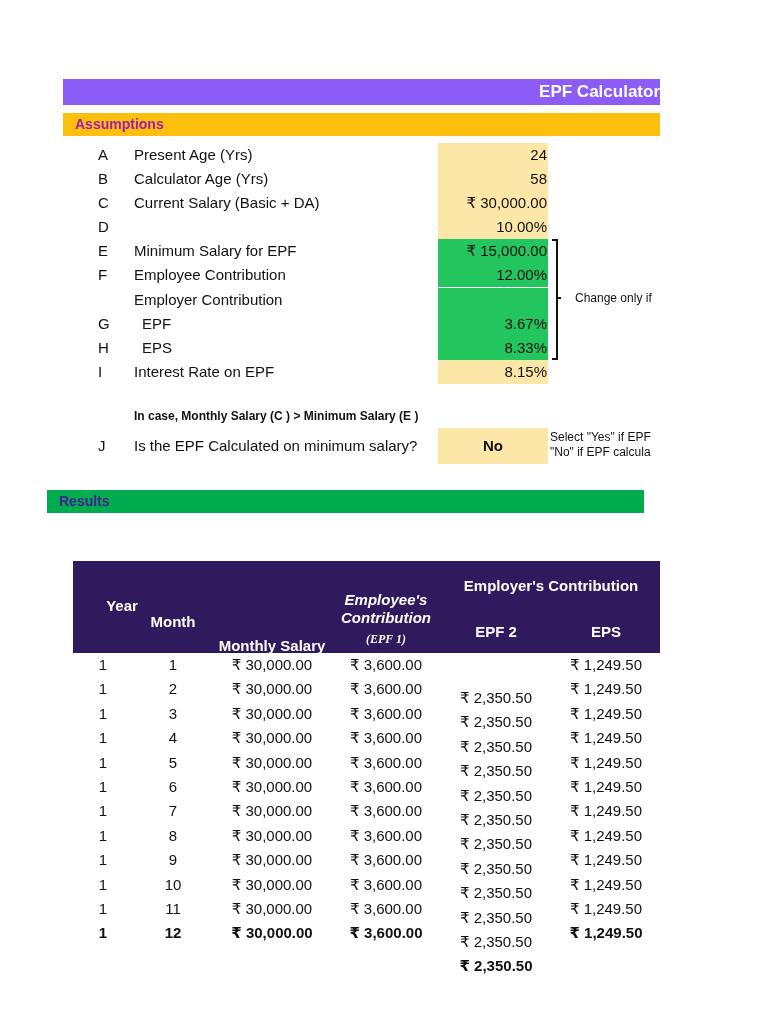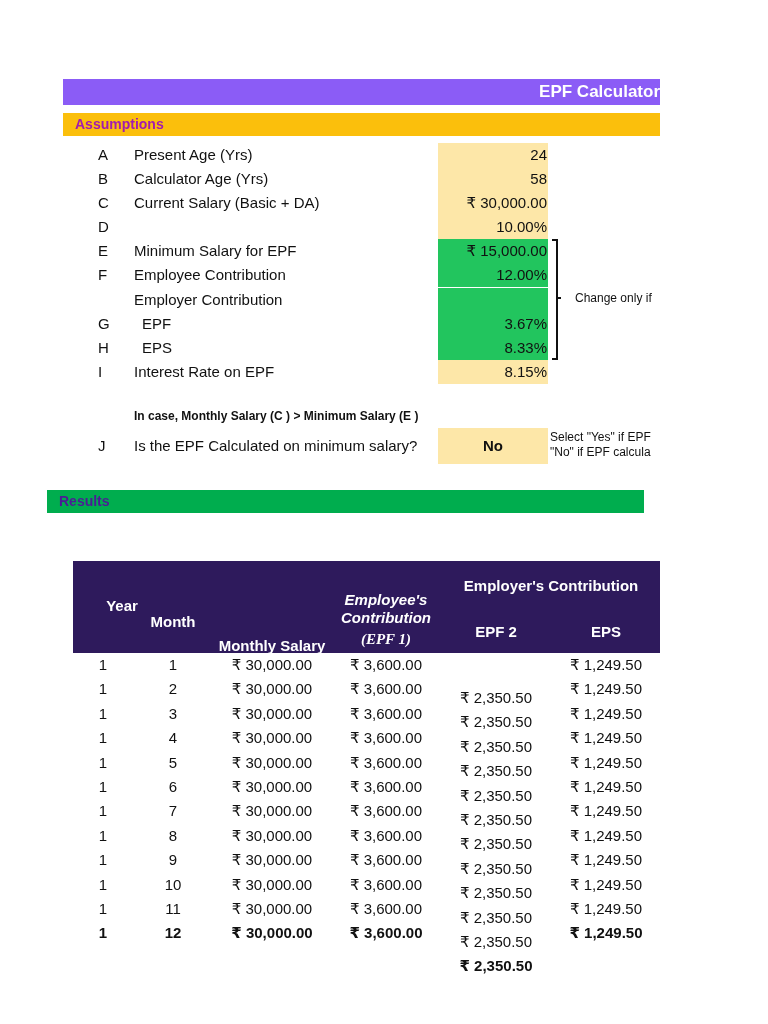--- a/index.html
+++ b/index.html
@@ -36,21 +36,21 @@
   }
   .select-note { left: 550px; top: 430px; width: 110px; overflow: hidden; font-size: 12px; line-height: 15px; white-space: nowrap; }
   .results-bar {
     left: 47px; top: 490px; width: 597px; height: 23px; background: #00ad4e;
     color: #4c1d95; font-weight: bold; font-size: 14px; line-height: 23px; padding-left: 12px; box-sizing: border-box;
   }
   .thead {
     left: 73px; top: 561px; width: 587px; height: 92px; background: #2e1a5c; color: #fff; font-weight: bold; font-size: 15px;
   }
   .th { position: absolute; text-align: center; white-space: nowrap; }
-  .th-serif { font-family: "Liberation Serif", "DejaVu Serif", serif; font-size: 15px; }
+  .th-serif { font-family: "Liberation Serif", "DejaVu Serif", serif; font-size: 12px; }
   .tbody { left: 73px; top: 653px; width: 587px; }
   .tr { position: relative; height: 24.4px; font-size: 15px; line-height: 24px; }
   .tr.bold { font-weight: bold; }
   .td { position: absolute; top: 0; white-space: nowrap; }
   .c-year { left: 0; width: 60px; text-align: center; }
   .c-month { left: 70px; width: 60px; text-align: center; }
   .c-sal { left: 140px; width: 118px; text-align: center; }
   .c-emp { left: 258px; width: 110px; text-align: center; }
   .c-epf2 { left: 368px; width: 110px; text-align: center; margin-top: 33px; }
   .c-eps { left: 478px; width: 110px; text-align: center; }

